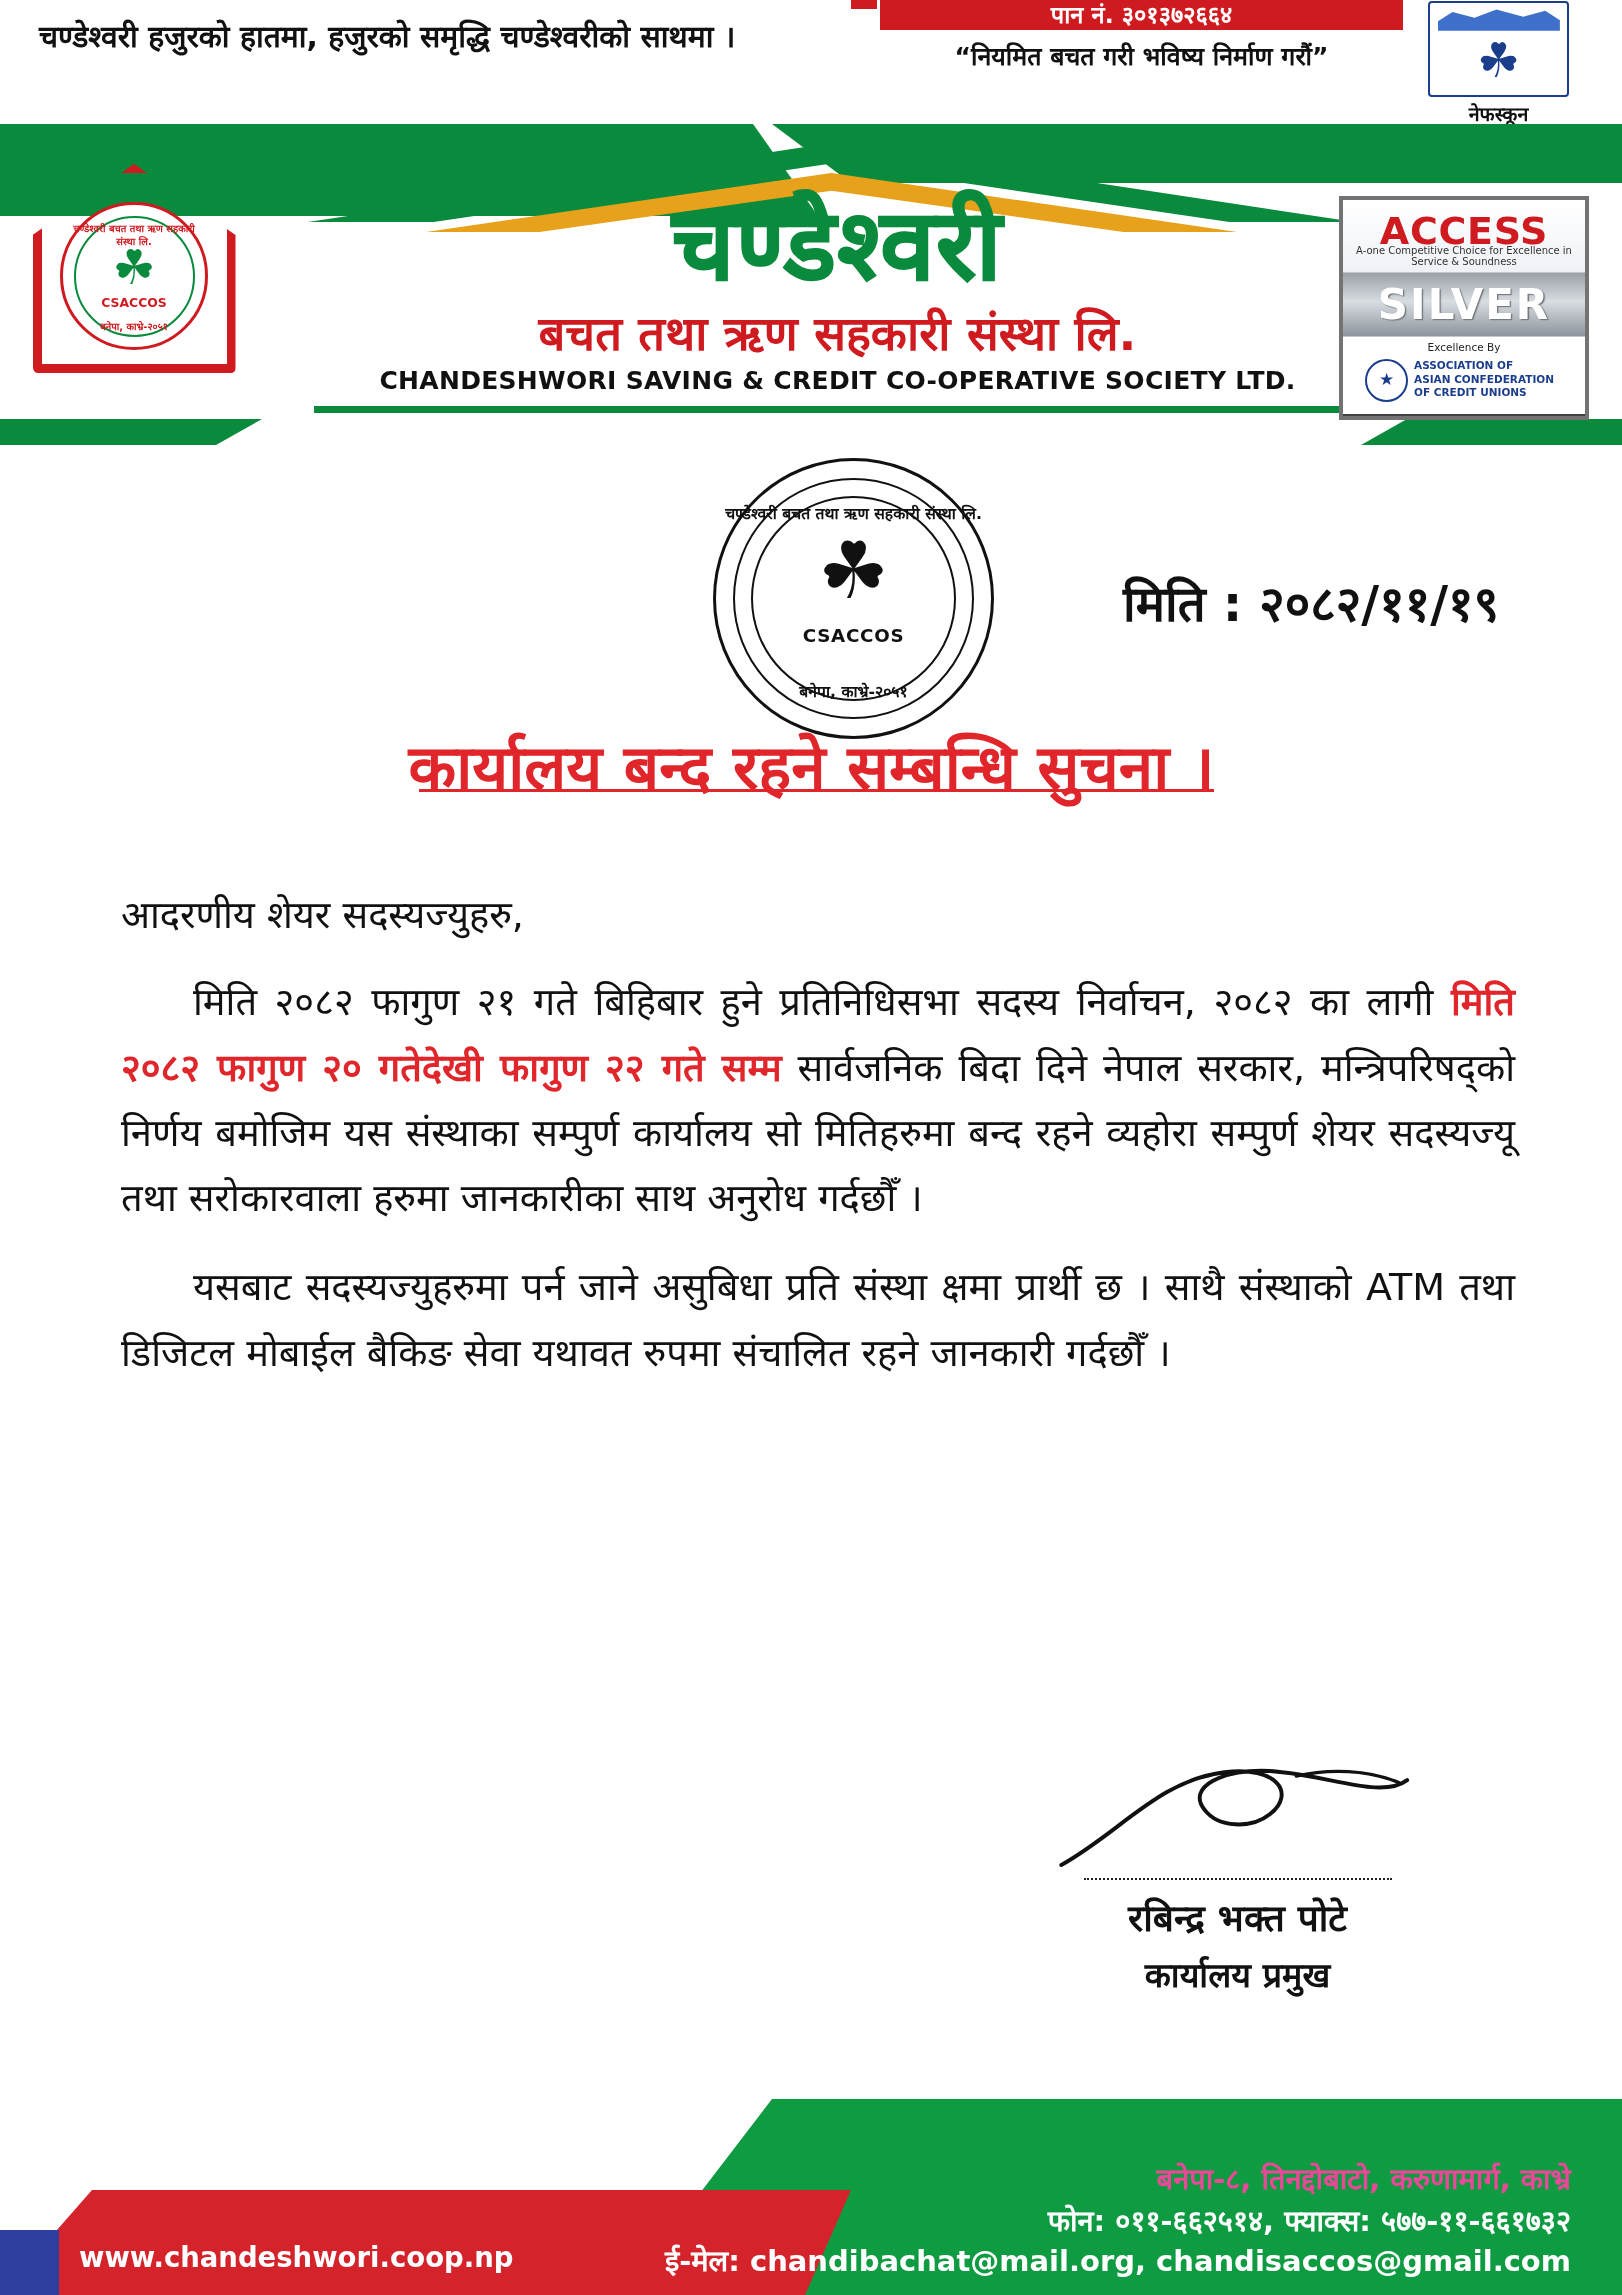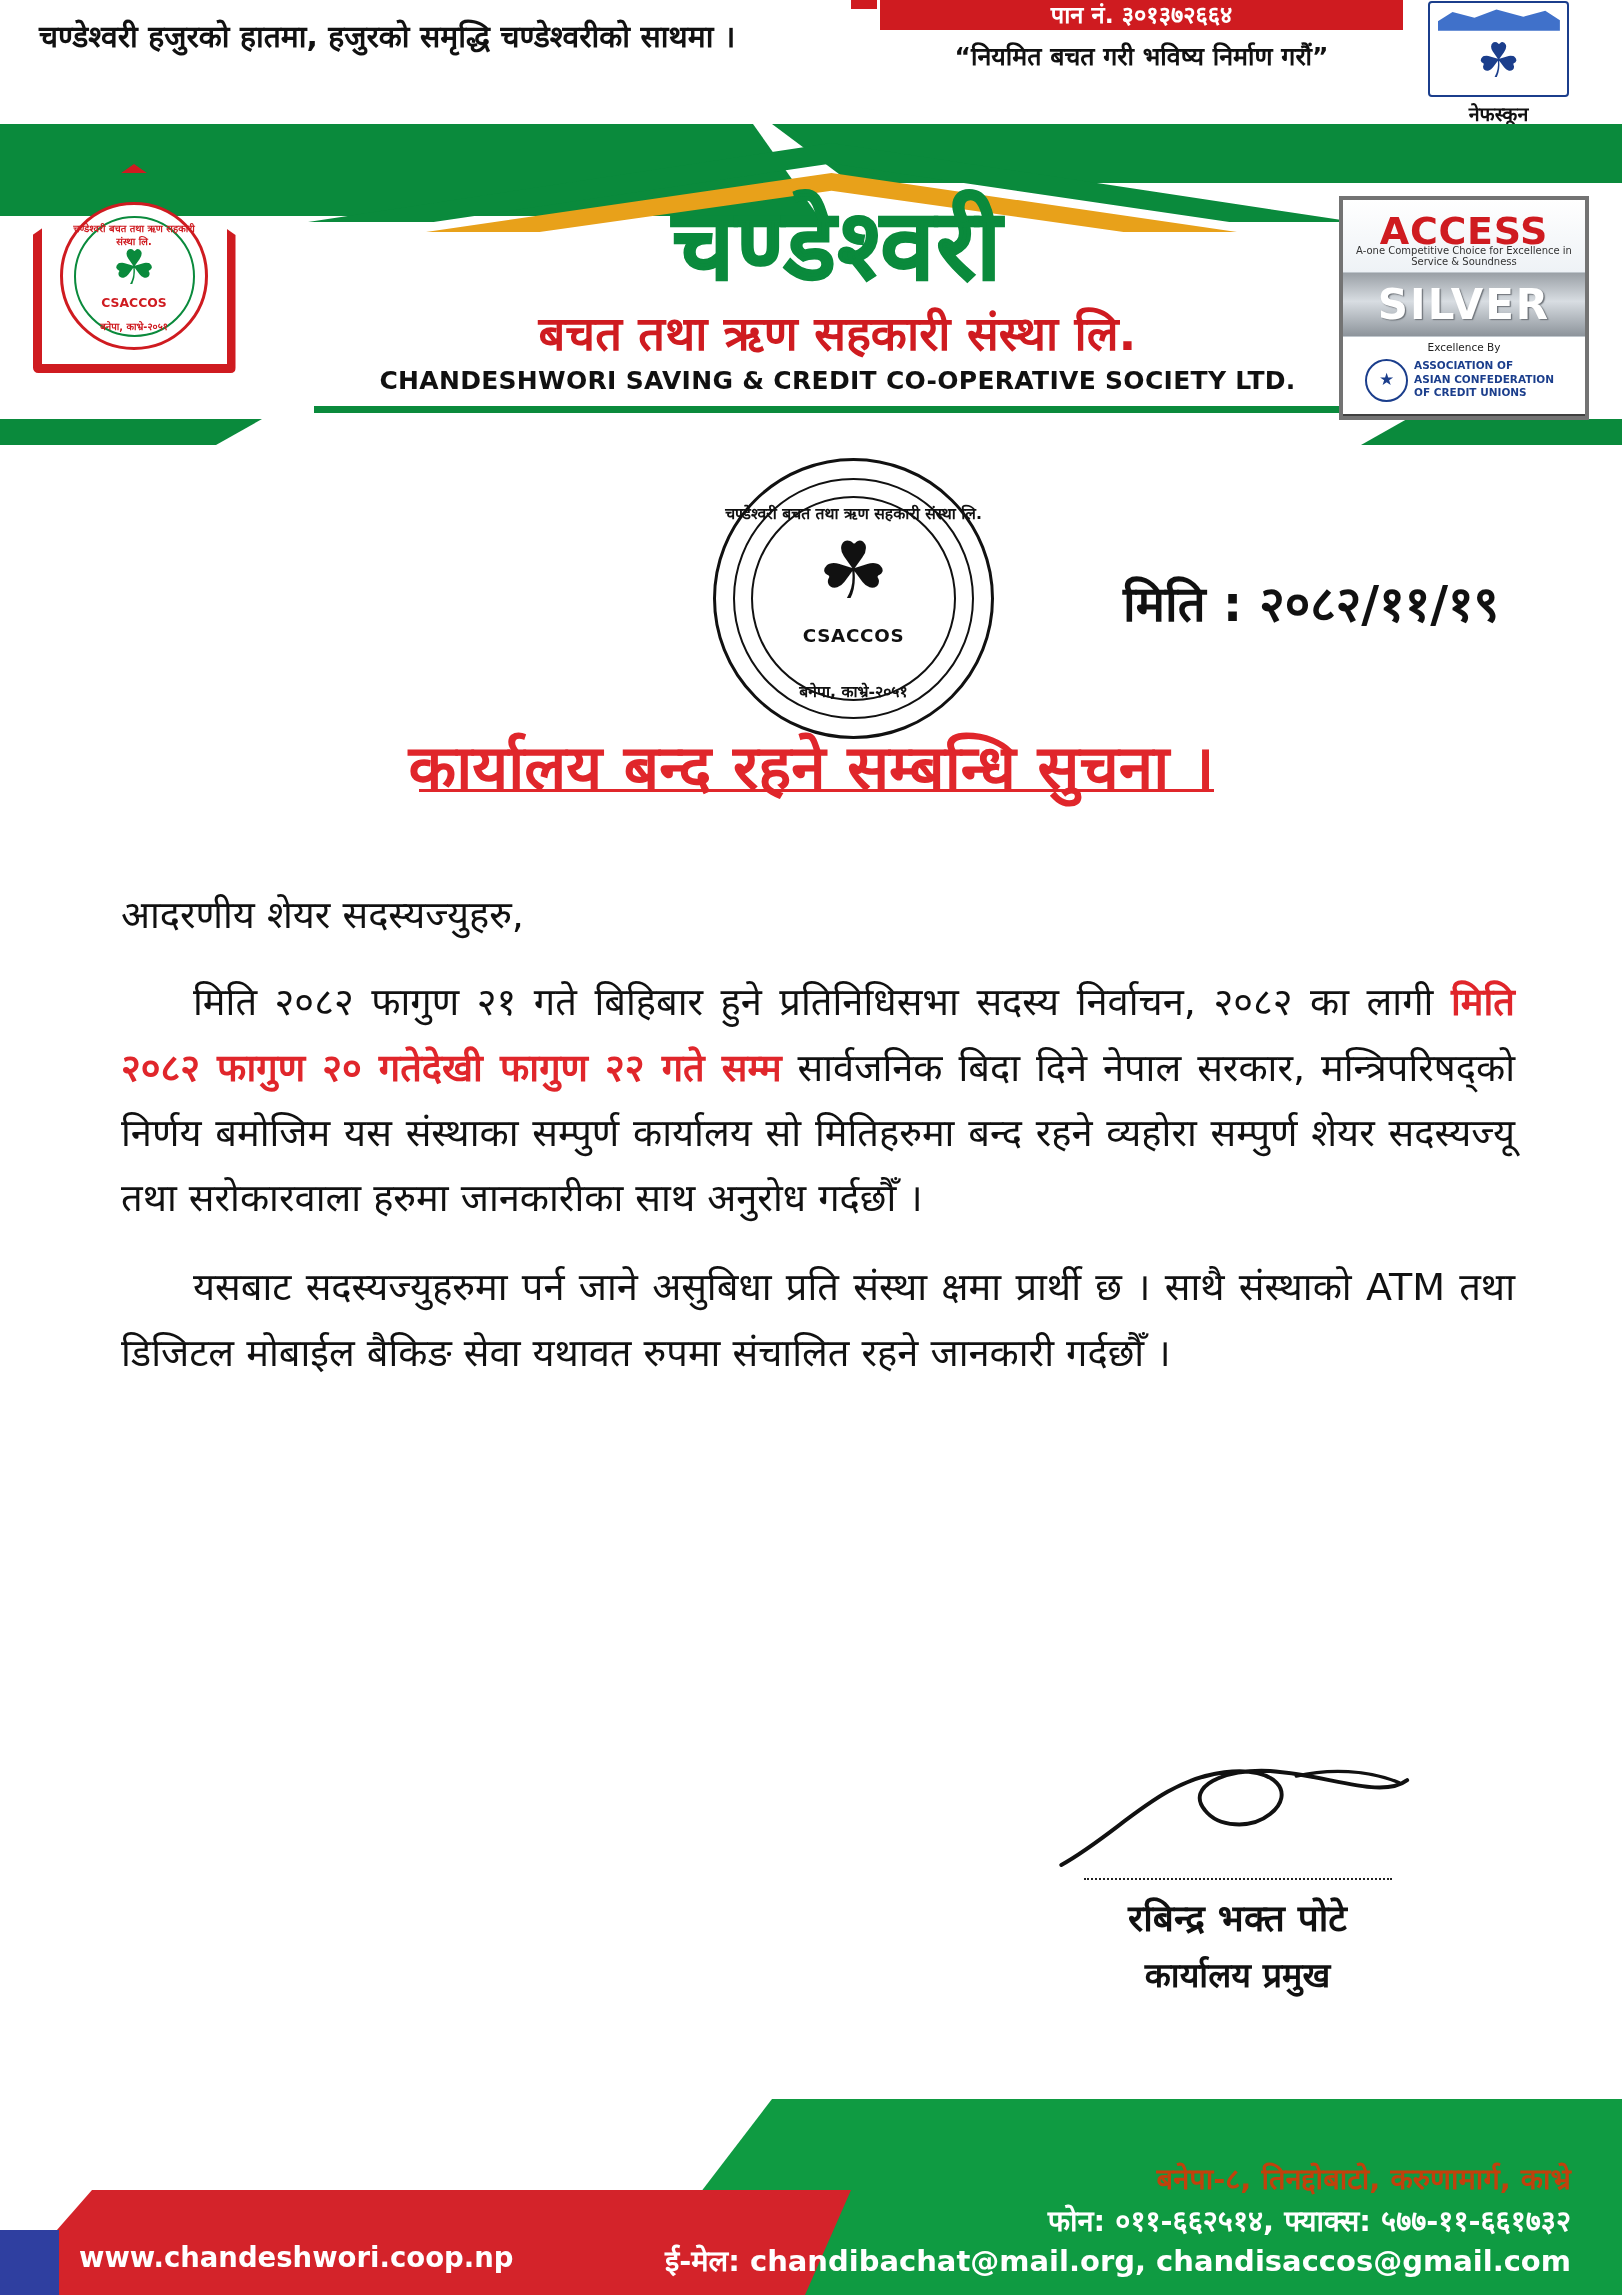--- a/index.html
+++ b/index.html
@@ -496,21 +496,21 @@
     position: absolute;
     left: 0; bottom: 0;
     width: 59px; height: 65px;
     background: #2f3fa0;
   }
   .f-addr {
     position: absolute;
     right: 52px; bottom: 98px;
     width: 851px;
     text-align: right;
-    color: #c2410c;
+    color: #ec4899;
     font-size: 29px;
     font-weight: bold;
   }
   .f-phone {
     position: absolute;
     right: 52px; bottom: 56px;
     width: 851px;
     text-align: right;
     color: #ffffff;
     font-size: 29px;

